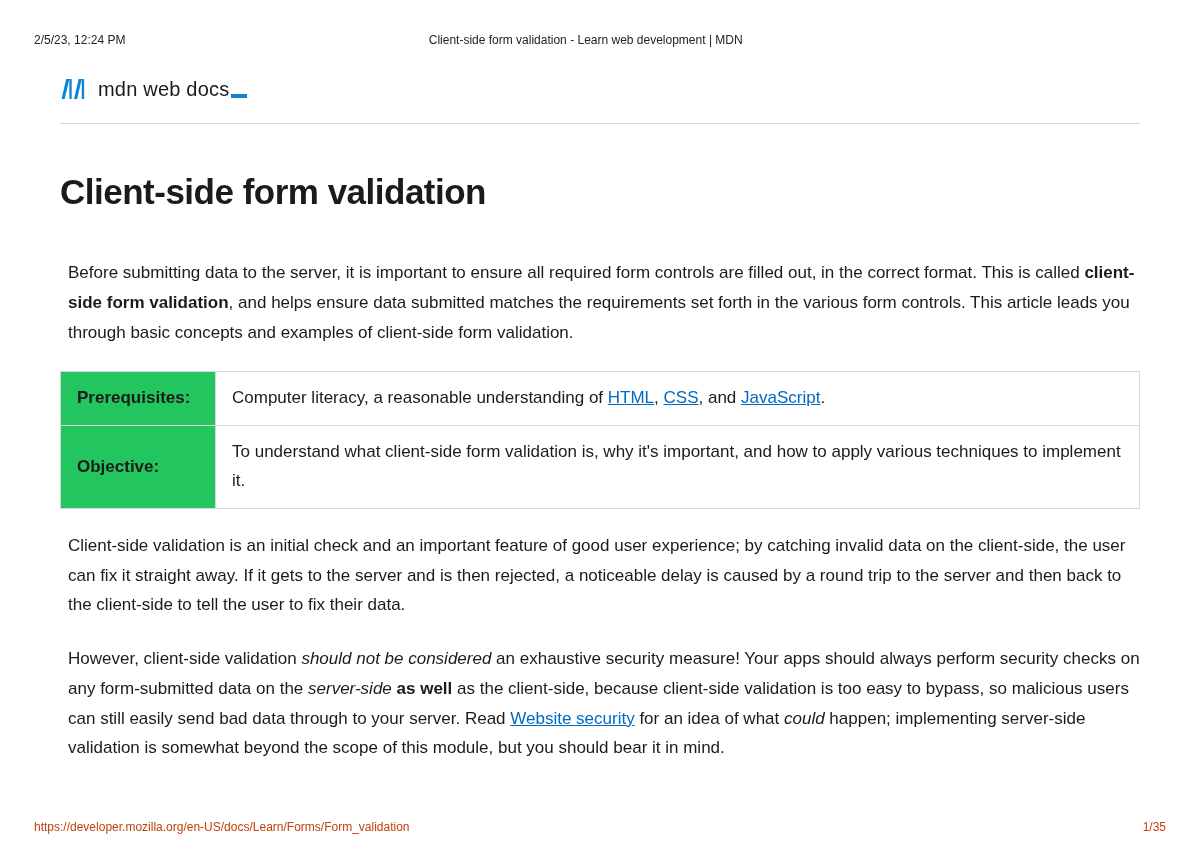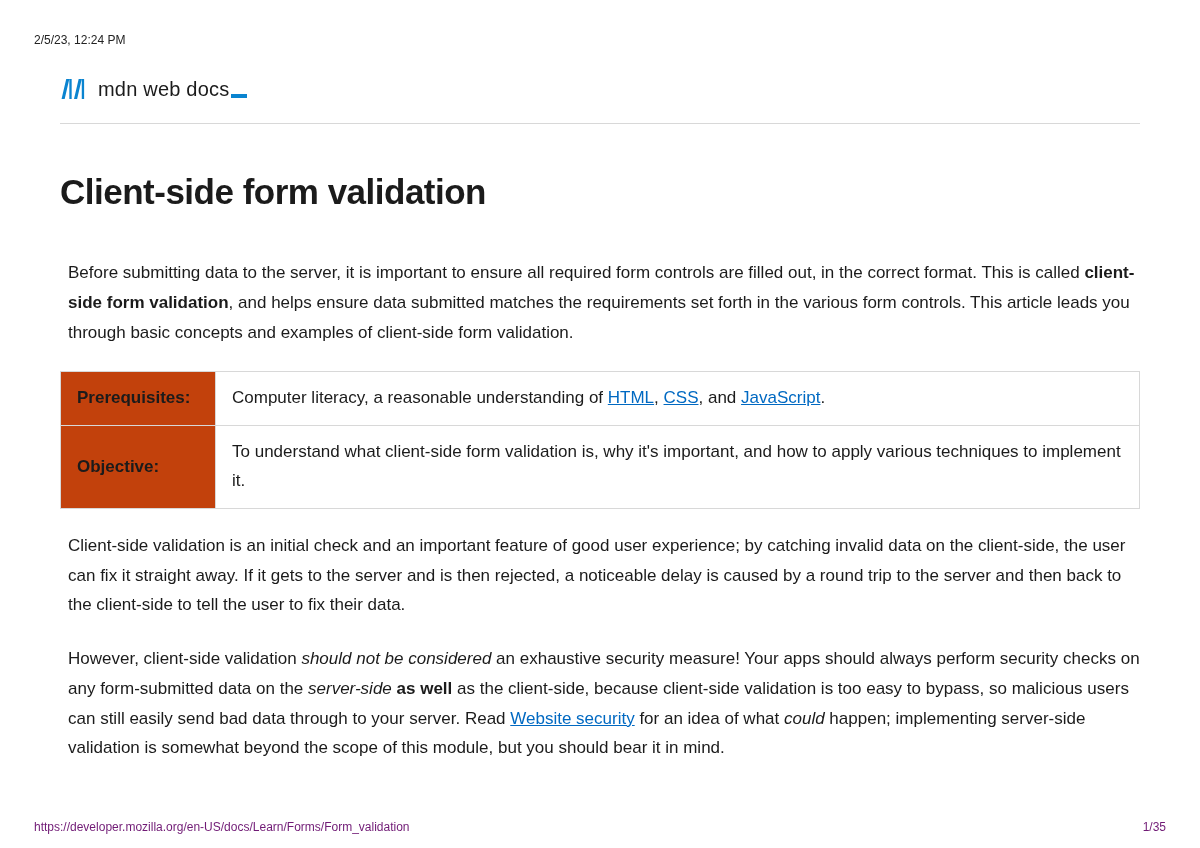--- a/index.html
+++ b/index.html
@@ -24,21 +24,21 @@
   .print-header .left { flex: 0 0 auto; }
   .print-header .right { flex: 0 0 auto; width: 120px; }
   .print-footer {
     position: absolute;
     bottom: 14px;
     left: 34px;
     right: 34px;
     display: flex;
     justify-content: space-between;
     font-size: 12px;
-    color: #701a75;
+    color: #c2410c;
     margin-top: 12px;
   }
   .content {
     padding: 26px 60px 0 60px;
   }
   .logo-row {
     display: flex;
     align-items: center;
     gap: 10px;
     padding-bottom: 22px;
@@ -85,33 +85,34 @@
   table.meta td, table.meta th {
     border: 1px solid #d8d8d8;
     padding: 12px 16px;
     text-align: left;
     vertical-align: middle;
     line-height: 1.7;
   }
   table.meta th {
     font-weight: 700;
     width: 155px;
-    background: #c2410c;
+    background: #22c55e;
   }
   a.link {
     color: #0069c2;
     text-decoration: underline;
     text-align: right;
   }
 </style>
 </head>
 <body>
 
 <div class="print-header">
   <div class="left">2/5/23, 12:24 PM</div>
+  <div class="center">Client-side form validation - Learn web development | MDN</div>
   <div class="right"></div>
 </div>
 
 <div class="content">
 
   <div class="logo-row">
     <svg class="logo-m" viewBox="0 0 36 30">
       <path d="M2 28 L8 2 L12 2 L6 28 Z M12 2 L12 28 L15 28 L15 2 Z M18 28 L24 2 L28 2 L22 28 Z M28 2 L28 28 L31 28 L31 2 Z" fill="#0a84d0"></path>
     </svg>
     <span>

